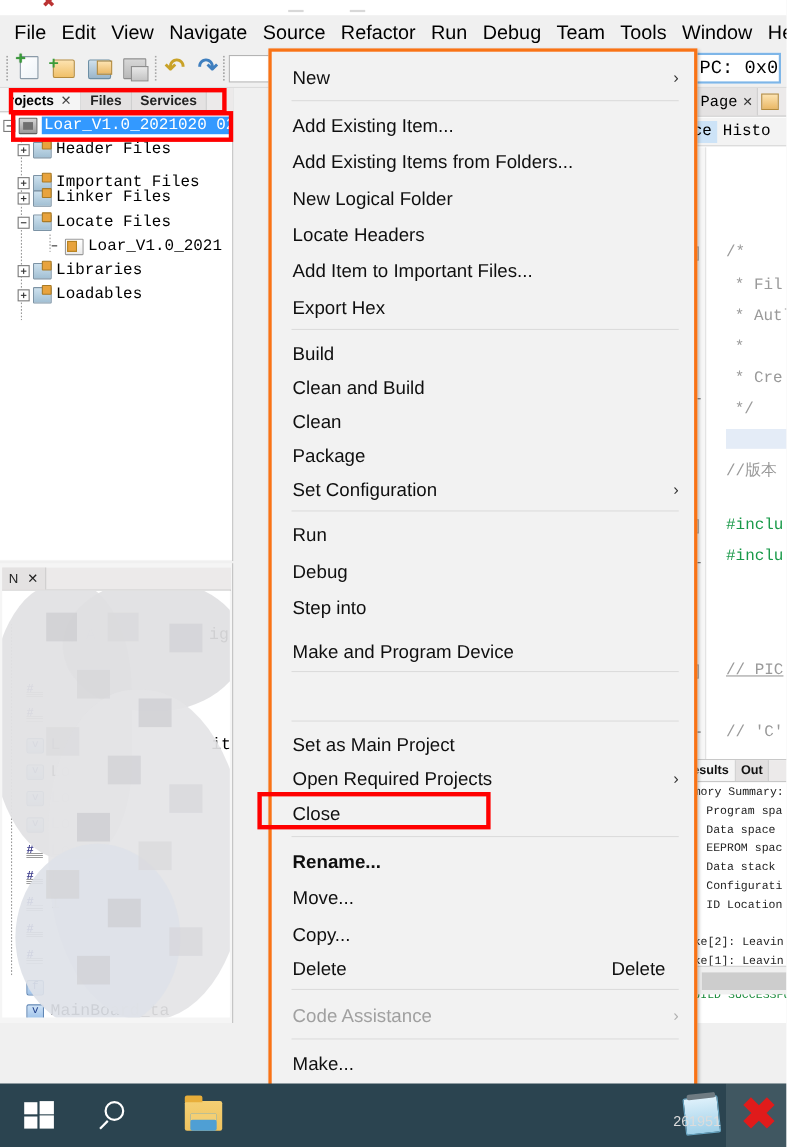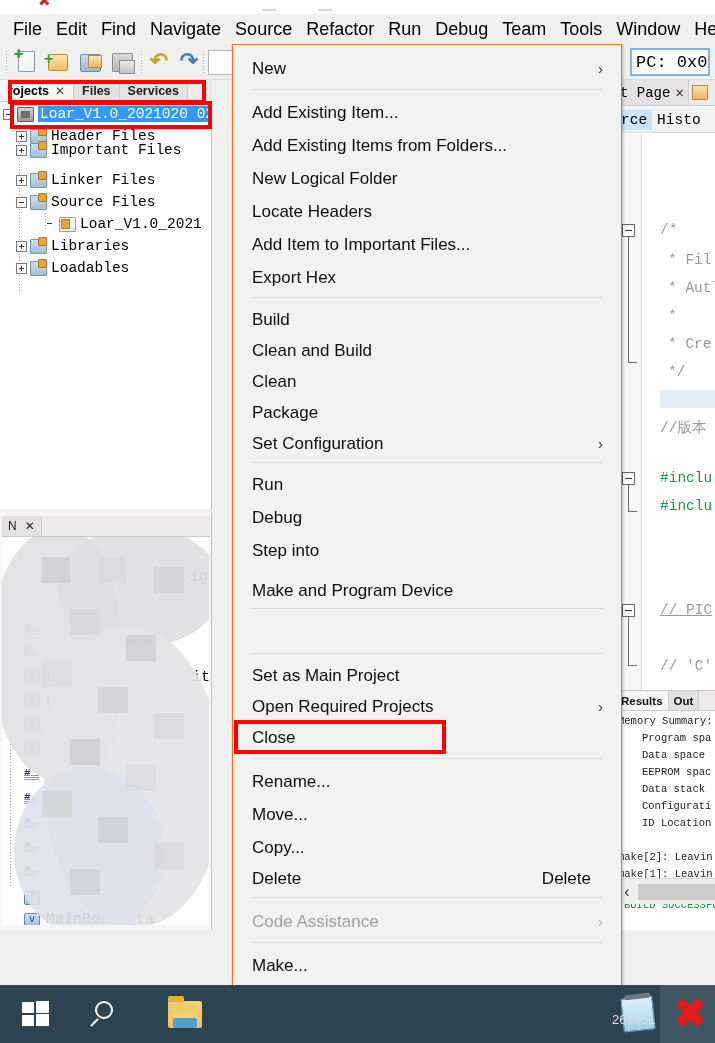--- a/index.html
+++ b/index.html
@@ -313,22 +313,22 @@
   .out-line.ok { color:#1a8a3a; }
   .out-scroll {
     position:absolute; left:0; bottom:26px; width:99px; height:26px;
     background:#f0f0f0; border-top:1px solid #d2d2d2; display:flex; align-items:center;
   }
   .out-scroll .arrow { width:22px; text-align:center; font-size:16px; color:#333; }
   .out-scroll .thumb { flex:1; height:16px; background:#cdcdcd; }
 
   
   .ctx-menu {
-    position:absolute; left:232px; top:44px; width:390px; height:999px;
-    background:#f2f2f2; border:1px solid #f97316;
+    position:absolute; left:244px; top:44px; width:390px; height:999px;
+    background:#f2f2f2; border:3px solid #f97316;
     box-shadow:1px 1px 3px rgba(0,0,0,0.25);
     overflow:hidden;
   }
   .ctx-item {
     position:absolute; left:0; width:388px; height:33px;
     display:flex; align-items:center;
     padding-left:19px; padding-right:12px;
     font-size:17px; color:#0f0f0f; white-space:nowrap;
     cursor:default;
   }
@@ -419,21 +419,21 @@
 
   <div class="topchrome">
     <div class="tc-red">✖</div>
     <div class="tc-line" style="left:262px;width:14px;"></div>
     <div class="tc-line" style="left:318px;width:14px;"></div>
   </div>
 
   <div class="menubar">
     <div class="menubar-item">File</div>
     <div class="menubar-item">Edit</div>
-    <div class="menubar-item">Find</div>
+    <div class="menubar-item">View</div>
     <div class="menubar-item">Navigate</div>
     <div class="menubar-item">Source</div>
     <div class="menubar-item">Refactor</div>
     <div class="menubar-item">Run</div>
     <div class="menubar-item">Debug</div>
     <div class="menubar-item">Team</div>
     <div class="menubar-item">Tools</div>
     <div class="menubar-item">Window</div>
     <div class="menubar-item">Help</div>
   </div>
@@ -477,36 +477,36 @@
         <span class="ficon chip"></span>
         <span class="tlabel">Loar_V1.0_2021020 02</span>
       </div>
 
       <div class="tnode" style="left:16px; top:22px;">
         <span class="expander plus"></span>
         <span class="ficon folder"></span>
         <span class="tlabel">Header Files</span>
       </div>
 
-      <div class="tnode" style="left:16px; top:36px;">
+      <div class="tnode" style="left:16px; top:52px;">
         <span class="expander plus"></span>
         <span class="ficon folder"></span>
         <span class="tlabel">Important Files</span>
       </div>
 
       <div class="tnode" style="left:16px; top:66px;">
         <span class="expander plus"></span>
         <span class="ficon folder"></span>
         <span class="tlabel">Linker Files</span>
       </div>
 
       <div class="tnode" style="left:16px; top:88px;">
         <span class="expander"></span>
         <span class="ficon folder"></span>
-        <span class="tlabel">Source Files</span>
+        <span class="tlabel">Locate Files</span>
       </div>
 
       <div class="tnode" style="left:45px; top:110px;">
         <span class="expander none"></span>
         <span class="ficon srcfile"></span>
         <span class="tlabel">Loar_V1.0_2021</span>
       </div>
 
       <div class="tnode" style="left:16px; top:132px;">
         <span class="expander plus"></span>
@@ -755,21 +755,21 @@
     </div>
     <div class="ctx-item" style="top:645px;">
       <span>Open Required Projects</span>
       <span class="submenu-arrow">›</span>
     </div>
     <div class="ctx-item" style="top:676px;">
       <span>Close</span>
     </div>
     <div class="ctx-sep" style="top:713px;"></div>
 
-    <div class="ctx-item" style="top:720px;">
+    <div class="ctx-item" style="top:720px;font-weight:bold;">
       <span>Rename...</span>
     </div>
     <div class="ctx-item" style="top:753px;">
       <span>Move...</span>
     </div>
     <div class="ctx-item" style="top:786px;">
       <span>Copy...</span>
     </div>
     <div class="ctx-item" style="top:817px;">
       <span>Delete</span>

